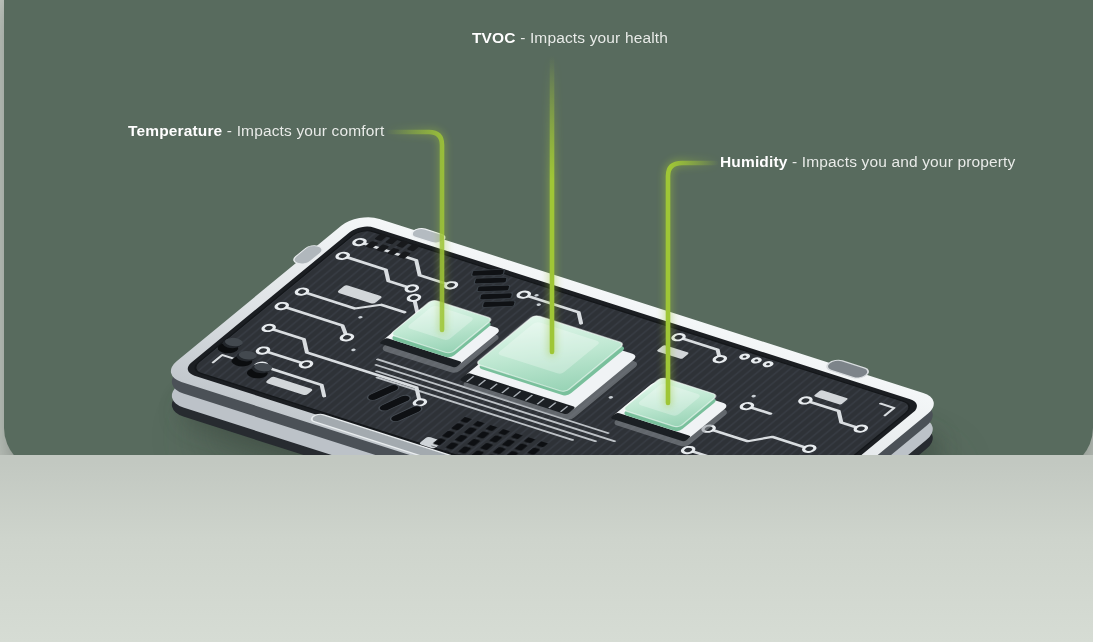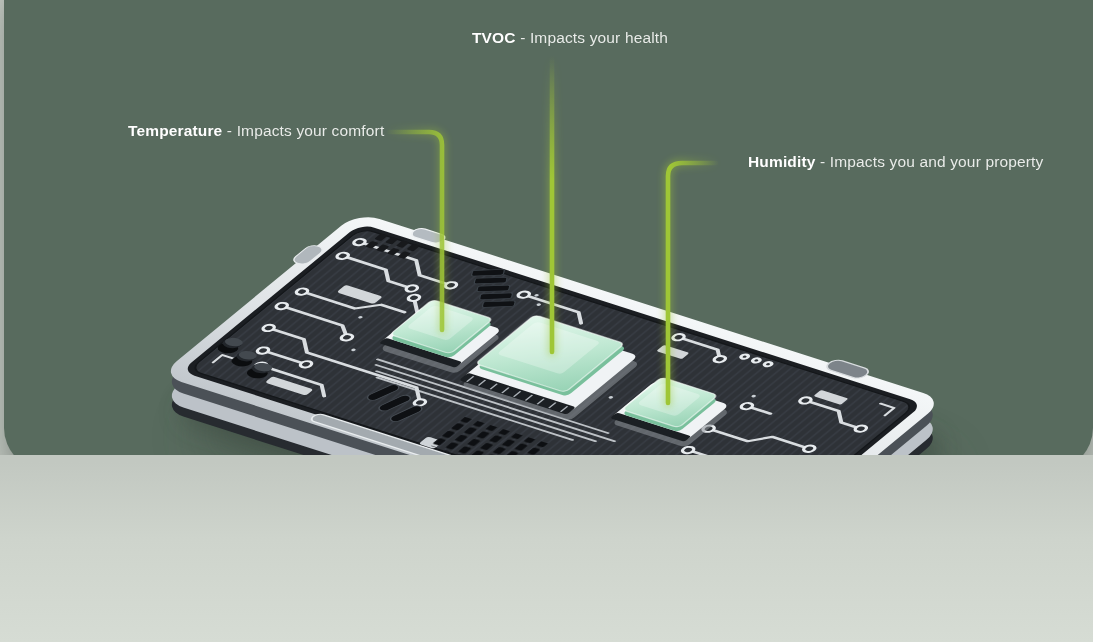--- a/index.html
+++ b/index.html
@@ -17,21 +17,21 @@
   .illu{position:absolute;left:0;top:0;}
   .label{
     position:absolute;white-space:nowrap;
     font-size:15.5px;line-height:1.15;letter-spacing:.15px;
     text-shadow:0 0 1px rgba(0,0,0,.12);
   }
   .label .term{font-weight:700;color:#ffffff;}
   .label .sep,.label .desc{font-weight:400;color:#e9ece9;}
   .label-temp{left:128px;top:122px;}
   .label-tvoc{left:472px;top:29px;}
-  .label-hum{left:748px;top:153px;text-align:center;}
+  .label-hum{left:720px;top:153px;text-align:center;}
 </style>
 </head>
 <body>
 
 <div class="stage">
 
   <div class="card"></div>
 
   <svg class="illu" width="1093" height="642" viewBox="0 0 1093 642">
     <defs>

